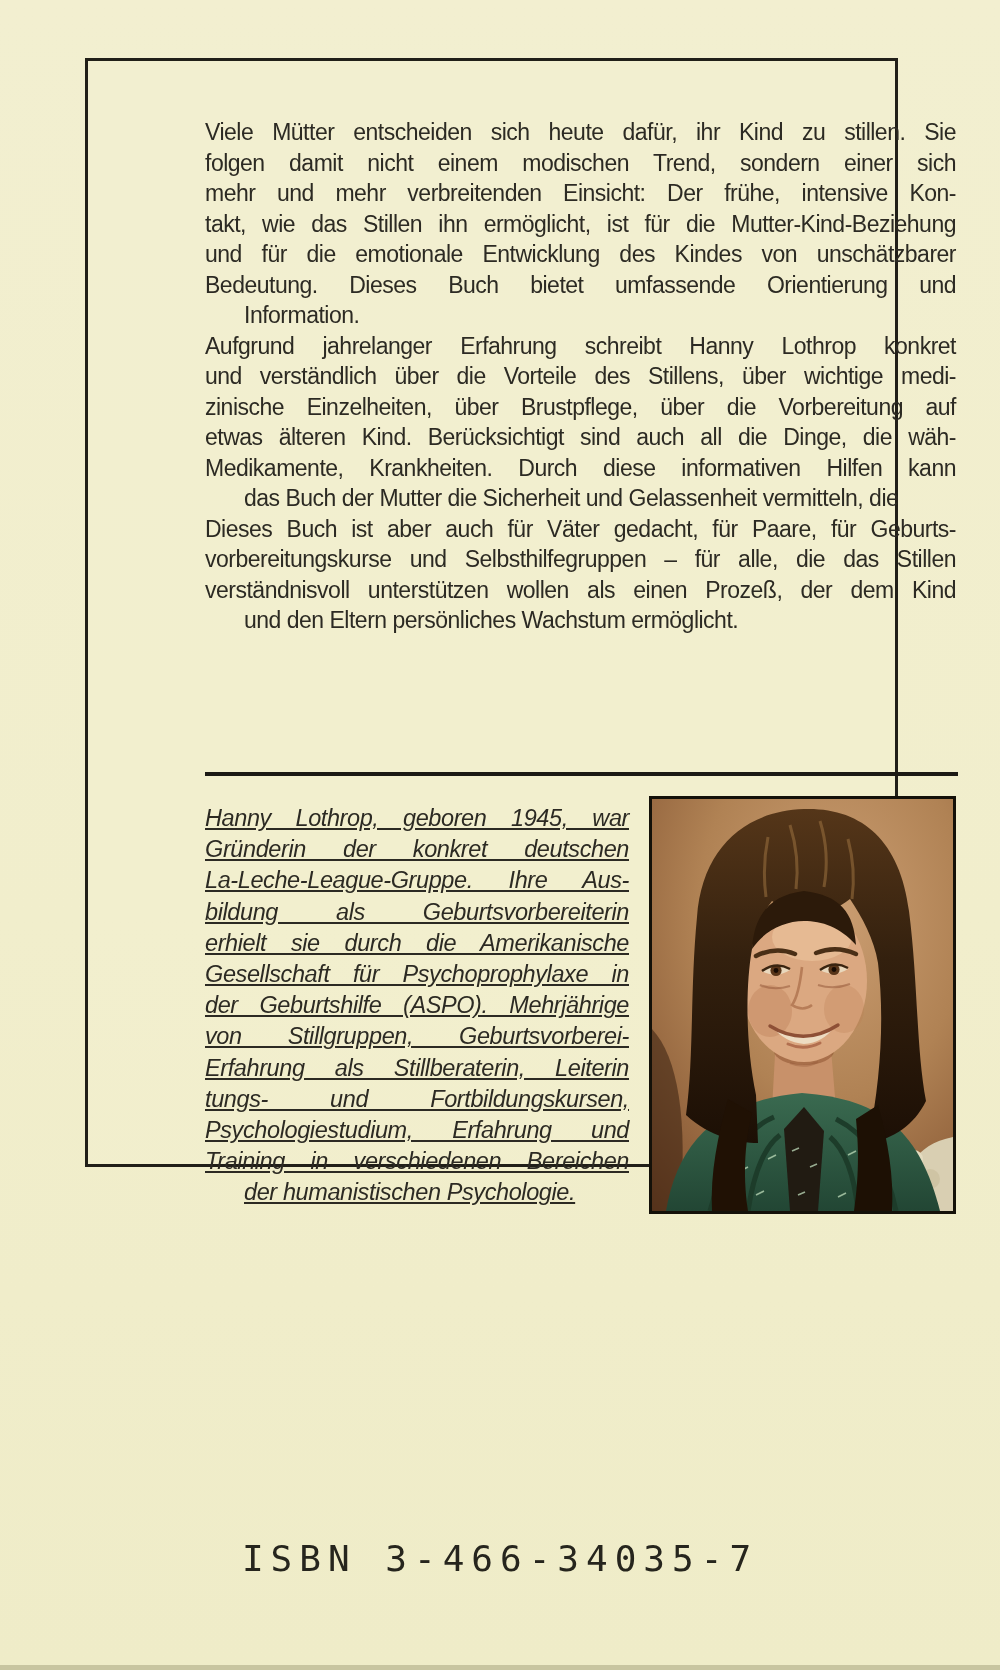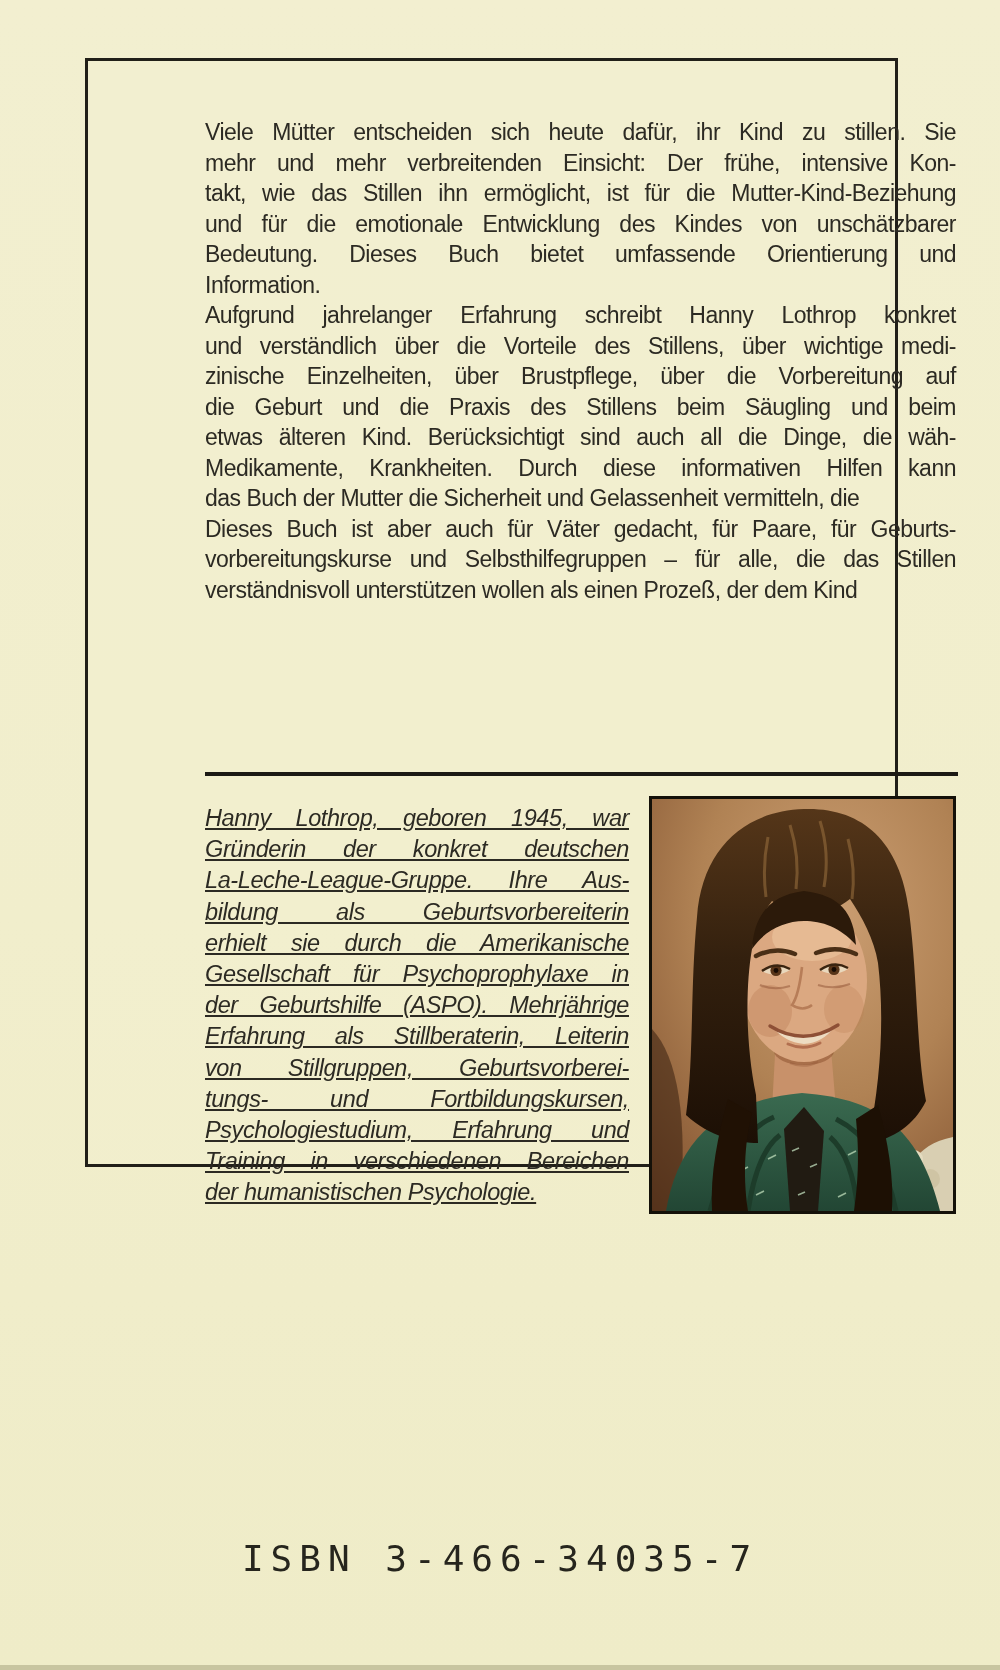--- a/index.html
+++ b/index.html
@@ -22,21 +22,21 @@
     border:3px solid #211f18; box-sizing:border-box;
     background:rgba(244,241,210,0.35);
   }
   .blurb {
     position:absolute; left:117px; top:56px; width:751px;
     font-size:23px; line-height:30.5px; letter-spacing:-0.5px;
     color:#2c2a23;
   }
   .para { margin:0; }
   .para .line { text-align:justify; text-align-last:justify; }
-  .para .line:last-child { text-align-last:left; }
+  .para .line:last-child { text-align-last:left;margin-left:39px; }
   .divider {
     position:absolute; left:117px; top:711px; width:753px; height:4px;
     background:#1c1a14; border:none; margin:0;
   }
   .bio {
     position:absolute; left:117px; top:742px; width:424px;
     font-style:italic; font-size:23.5px; line-height:31.2px; letter-spacing:-0.4px;
     color:#2c2a23;
     text-decoration:underline;
   }
@@ -56,54 +56,55 @@
 </head>
 <body>
 
 <div class="page">
 
   <div class="cover-box">
 
     <div class="blurb">
       <div class="para">
           <div class="line">Viele Mütter entscheiden sich heute dafür, ihr Kind zu stillen. Sie</div>
+          <div class="line">folgen damit nicht einem modischen Trend, sondern einer sich</div>
           <div class="line">mehr und mehr verbreitenden Einsicht: Der frühe, intensive Kon-</div>
           <div class="line">takt, wie das Stillen ihn ermöglicht, ist für die Mutter-Kind-Beziehung</div>
           <div class="line">und für die emotionale Entwicklung des Kindes von unschätzbarer</div>
           <div class="line">Bedeutung. Dieses Buch bietet umfassende Orientierung und</div>
           <div class="line">Information.</div>
         </div>
       <div class="para">
           <div class="line">Aufgrund jahrelanger Erfahrung schreibt Hanny Lothrop konkret</div>
           <div class="line">und verständlich über die Vorteile des Stillens, über wichtige medi-</div>
           <div class="line">zinische Einzelheiten, über Brustpflege, über die Vorbereitung auf</div>
-          <div class="line">die Geburt und die Praxis des Stillens beim Säugling und beim</div>
           <div class="line">etwas älteren Kind. Berücksichtigt sind auch all die Dinge, die wäh-</div>
           <div class="line">Medikamente, Krankheiten. Durch diese informativen Hilfen kann</div>
           <div class="line">das Buch der Mutter die Sicherheit und Gelassenheit vermitteln, die</div>
         </div>
       <div class="para">
           <div class="line">Dieses Buch ist aber auch für Väter gedacht, für Paare, für Geburts-</div>
           <div class="line">vorbereitungskurse und Selbsthilfegruppen – für alle, die das Stillen</div>
           <div class="line">verständnisvoll unterstützen wollen als einen Prozeß, der dem Kind</div>
+          <div class="line">und den Eltern persönliches Wachstum ermöglicht.</div>
         </div>
     </div>
 
     <hr class="divider">
 
     <div class="bio para">
         <div class="line">Hanny Lothrop, geboren 1945, war</div>
         <div class="line">Gründerin der konkret deutschen</div>
         <div class="line">La-Leche-League-Gruppe. Ihre Aus-</div>
         <div class="line">bildung als Geburtsvorbereiterin</div>
         <div class="line">erhielt sie durch die Amerikanische</div>
         <div class="line">Gesellschaft für Psychoprophylaxe in</div>
         <div class="line">der Geburtshilfe (ASPO). Mehrjährige</div>
+        <div class="line">von Stillgruppen, Geburtsvorberei-</div>
         <div class="line">Erfahrung als Stillberaterin, Leiterin</div>
-        <div class="line">von Stillgruppen, Geburtsvorberei-</div>
         <div class="line">tungs- und Fortbildungskursen,</div>
         <div class="line">Psychologiestudium, Erfahrung und</div>
         <div class="line">Training in verschiedenen Bereichen</div>
         <div class="line">der humanistischen Psychologie.</div>
       </div>
 
     <div class="photo-frame">
       <svg viewBox="0 0 301 412" width="301" height="412" preserveAspectRatio="none">
         <defs>
           <radialGradient id="bgGrad" cx="0.60" cy="0.28" r="1.0">

